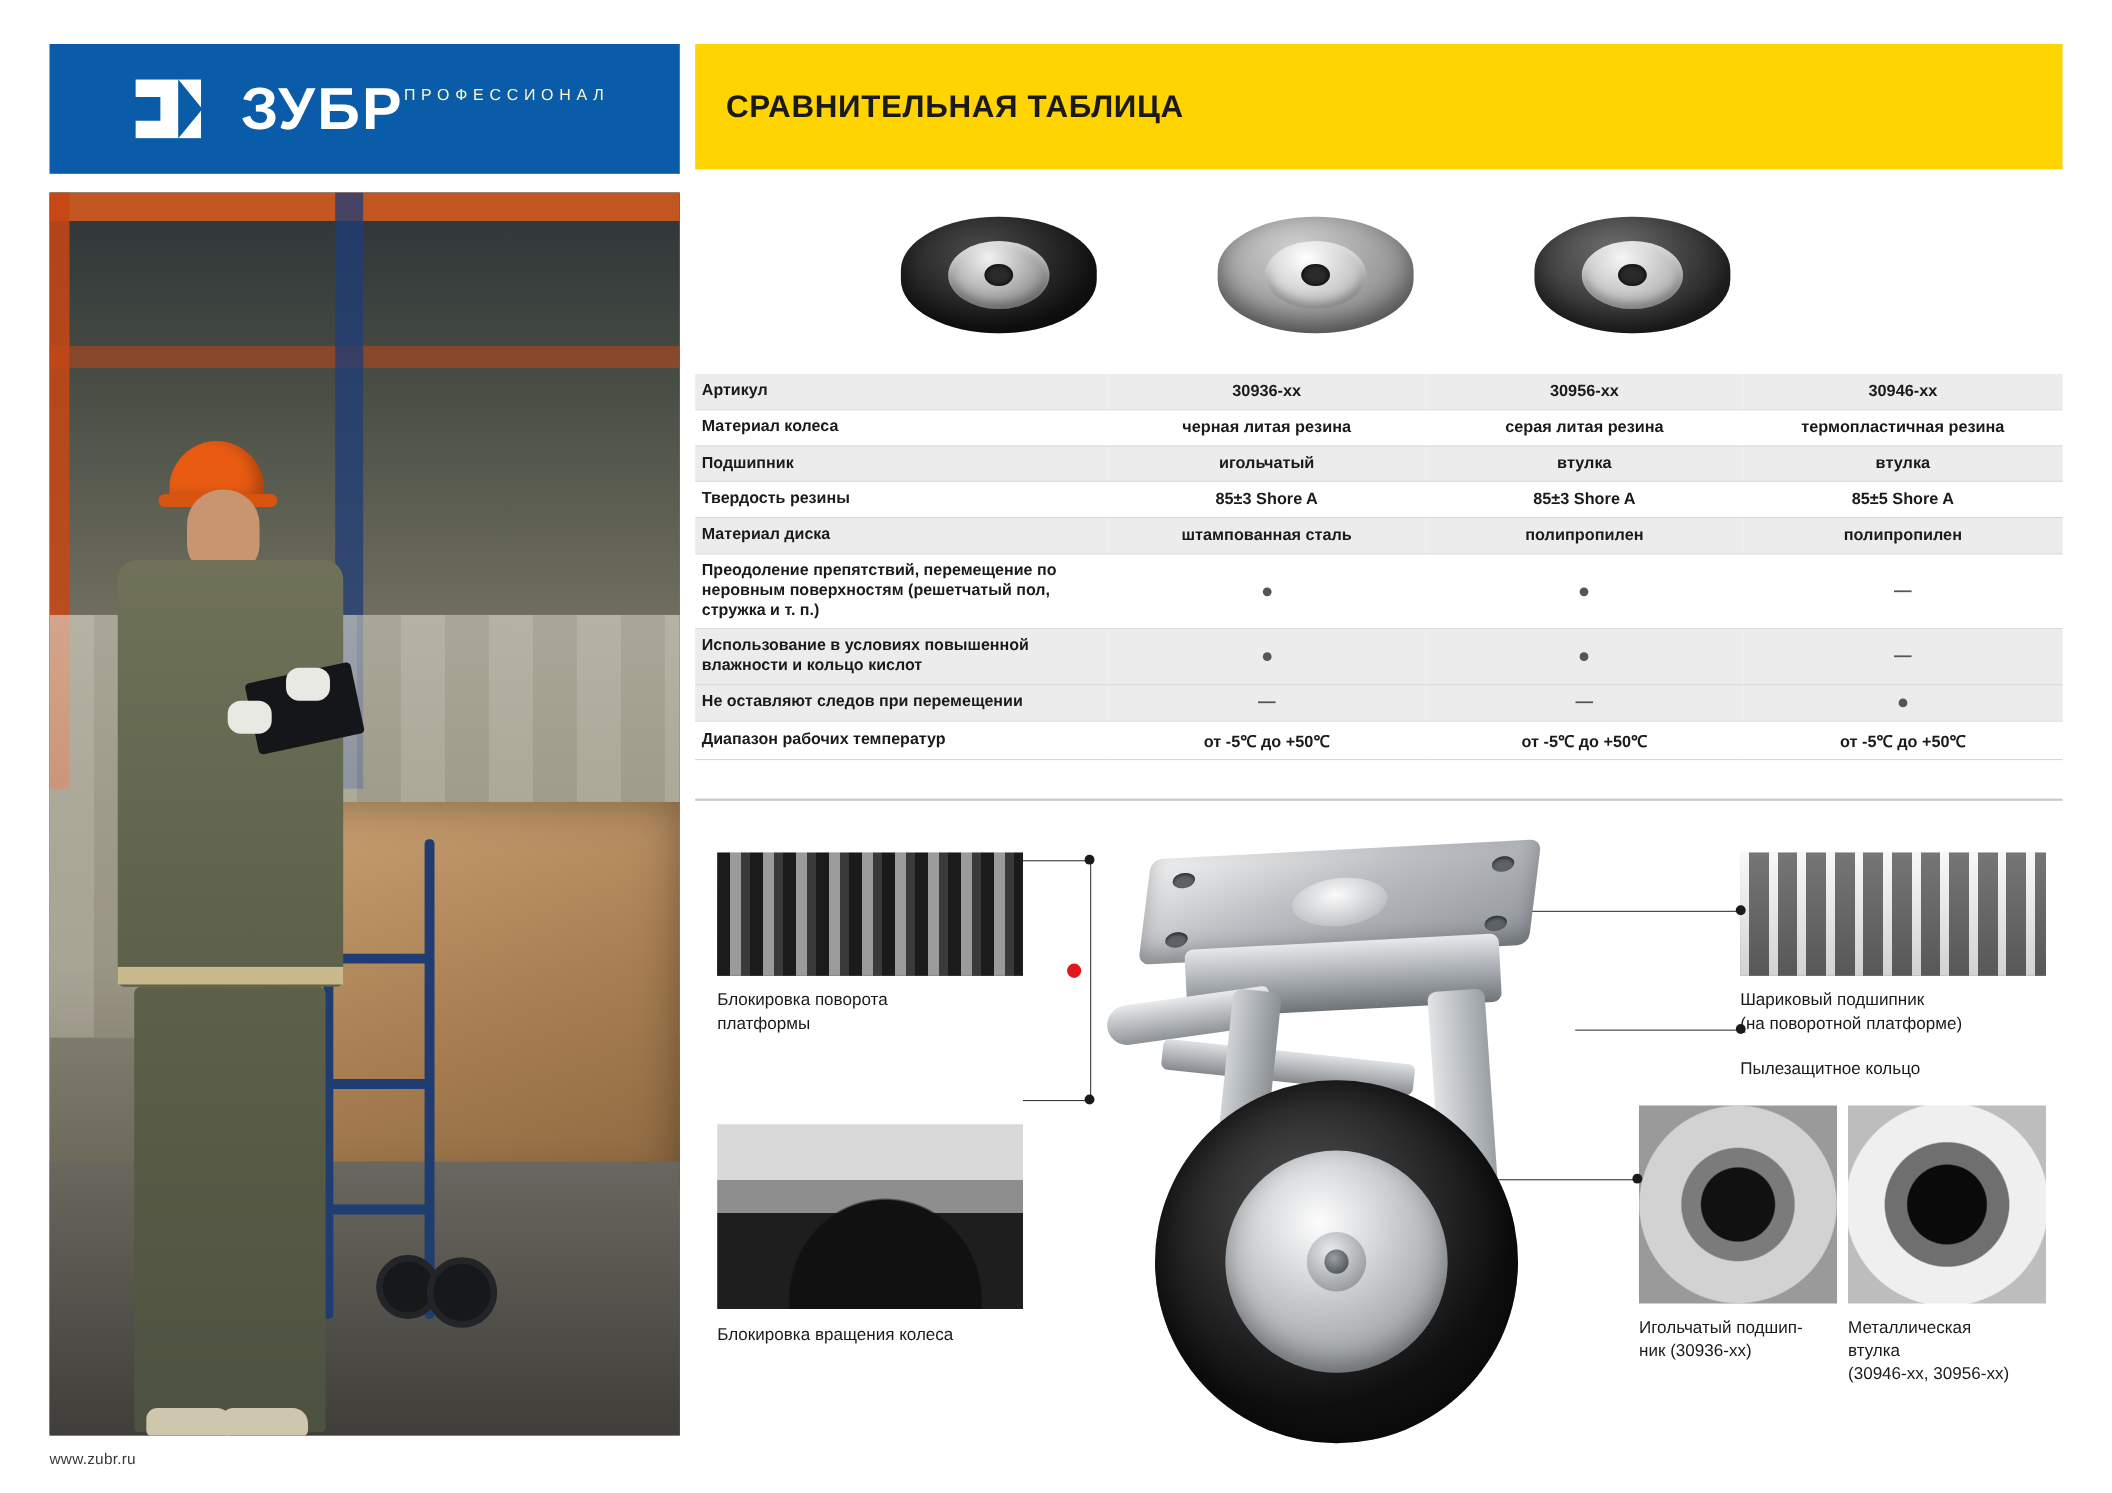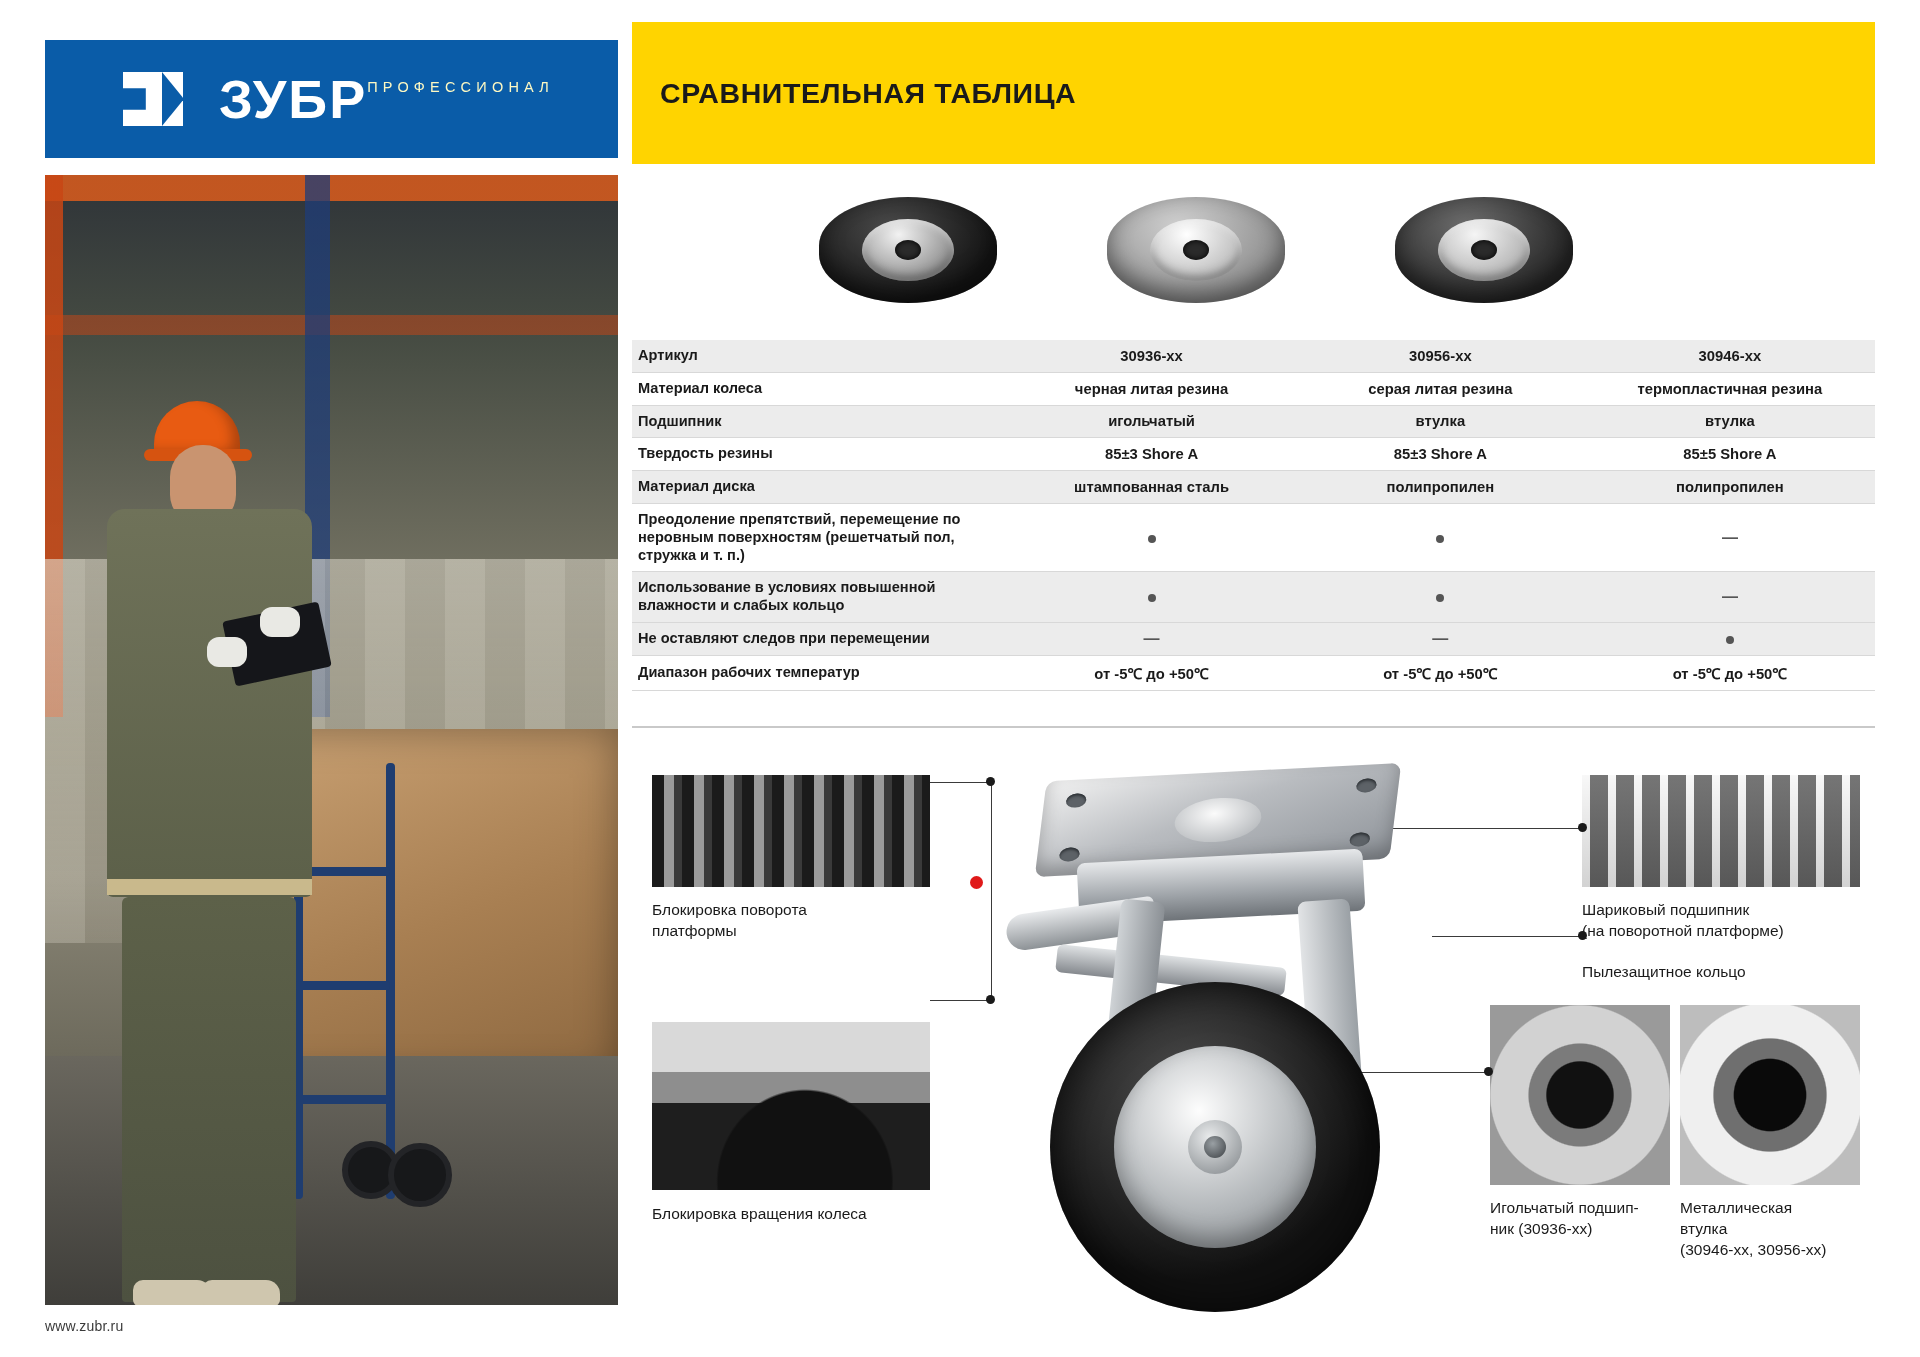--- a/index.html
+++ b/index.html
@@ -131,21 +131,21 @@
   }
   .photo .g1{left:44%;top:236px;}
   .photo .g2{left:64%;top:206px;}
 
   .site-url{
     position:absolute;left:45px;top:1318px;font-size:14px;color:#3a3a3a;letter-spacing:.2px;
   }
 
   
   .title-bar{
-    position:absolute;left:632px;top:22px;width:1243px;height:142px;
+    position:absolute;left:632px;top:40px;width:1243px;height:114px;
     background:#ffd400;display:flex;align-items:center;
   }
   .title-bar h1{
     margin:0 0 0 28px;font-size:28.5px;font-weight:bold;letter-spacing:.6px;color:#1a1a1a;
   }
 
   
   .wheel-thumbs{position:absolute;left:632px;top:180px;width:1243px;height:160px;}
   .wt{position:absolute;top:0;width:200px;height:140px;}
   .wt .w{
@@ -401,21 +401,21 @@
           <td class="col">полипропилен</td>
           <td class="col">полипропилен</td>
         </tr>
         <tr class="rowline">
           <td>Преодоление препятствий, перемещение по неровным поверхностям (решетчатый пол, стружка и т. п.)</td>
           <td class="col"><span class="dot"></span></td>
           <td class="col"><span class="dot"></span></td>
           <td class="col"><span class="dash">—</span></td>
         </tr>
         <tr class="band rowline">
-          <td>Использование в условиях повышенной влажности и слабых кольцо</td>
+          <td>Использование в условиях повышенной влажности и кольцо кислот</td>
           <td class="col"><span class="dot"></span></td>
           <td class="col"><span class="dot"></span></td>
           <td class="col"><span class="dash">—</span></td>
         </tr>
         <tr class="band rowline">
           <td>Не оставляют следов при перемещении</td>
           <td class="col"><span class="dash">—</span></td>
           <td class="col"><span class="dash">—</span></td>
           <td class="col"><span class="dot"></span></td>
         </tr>

